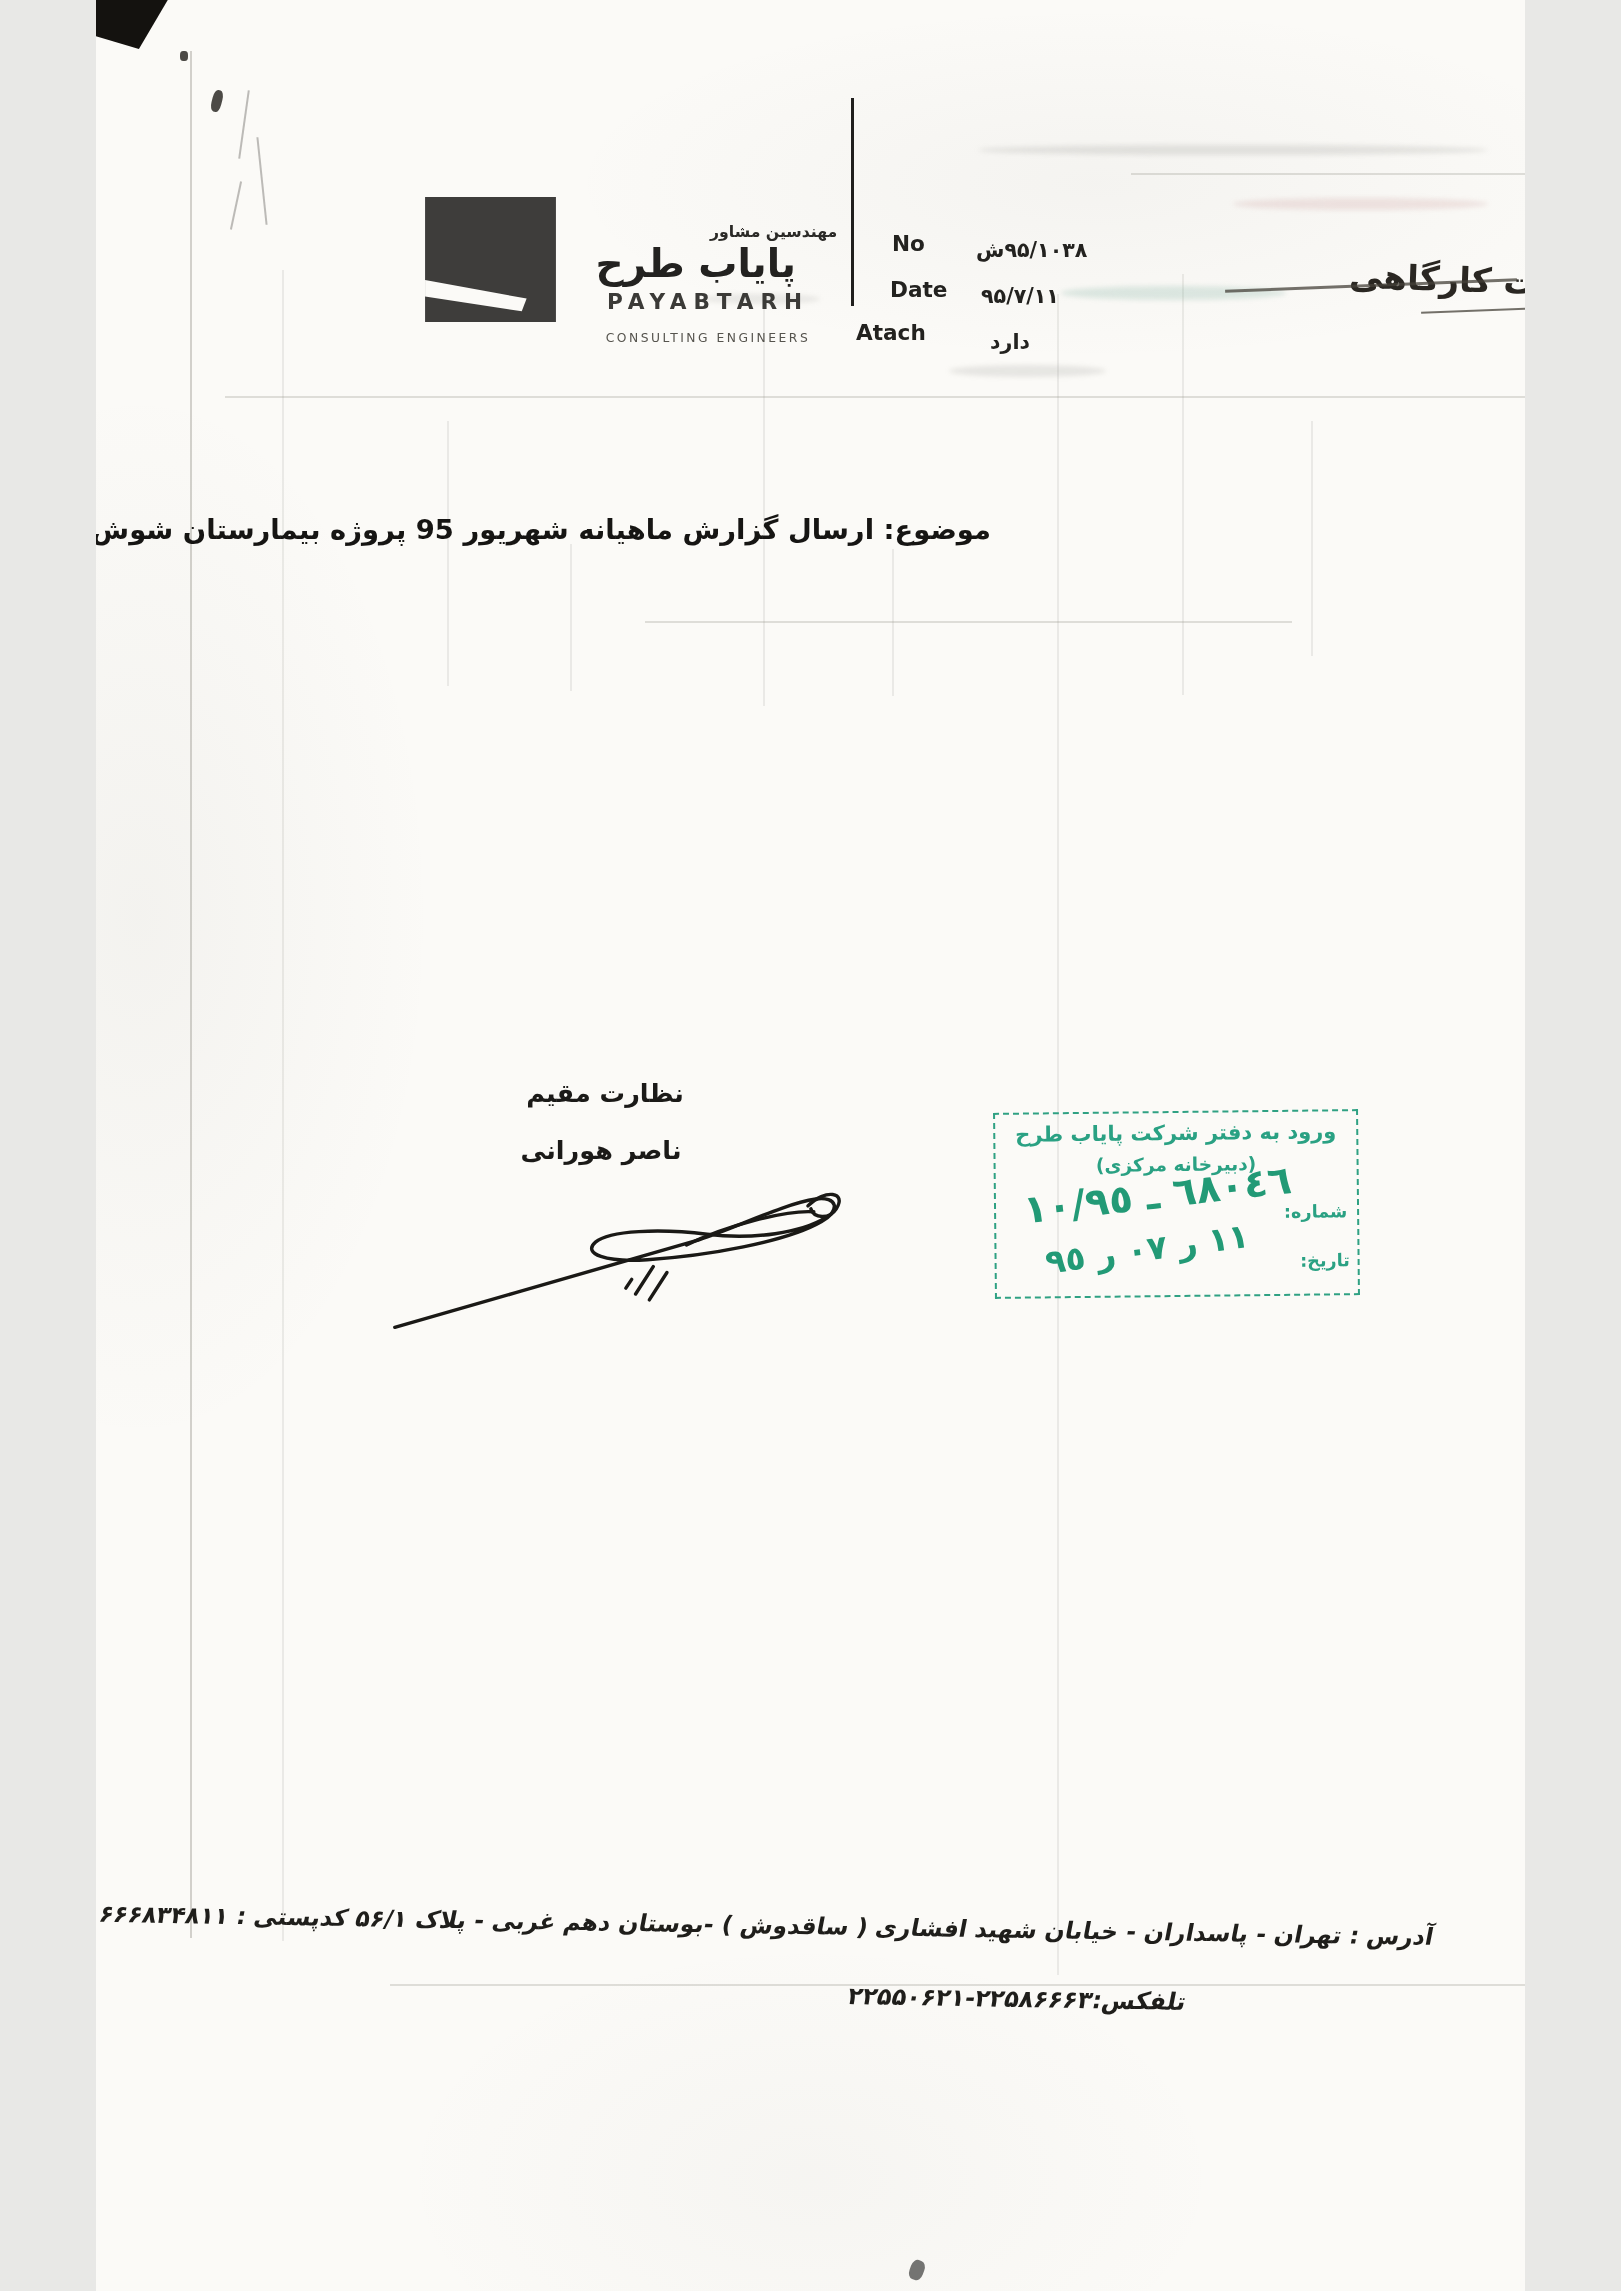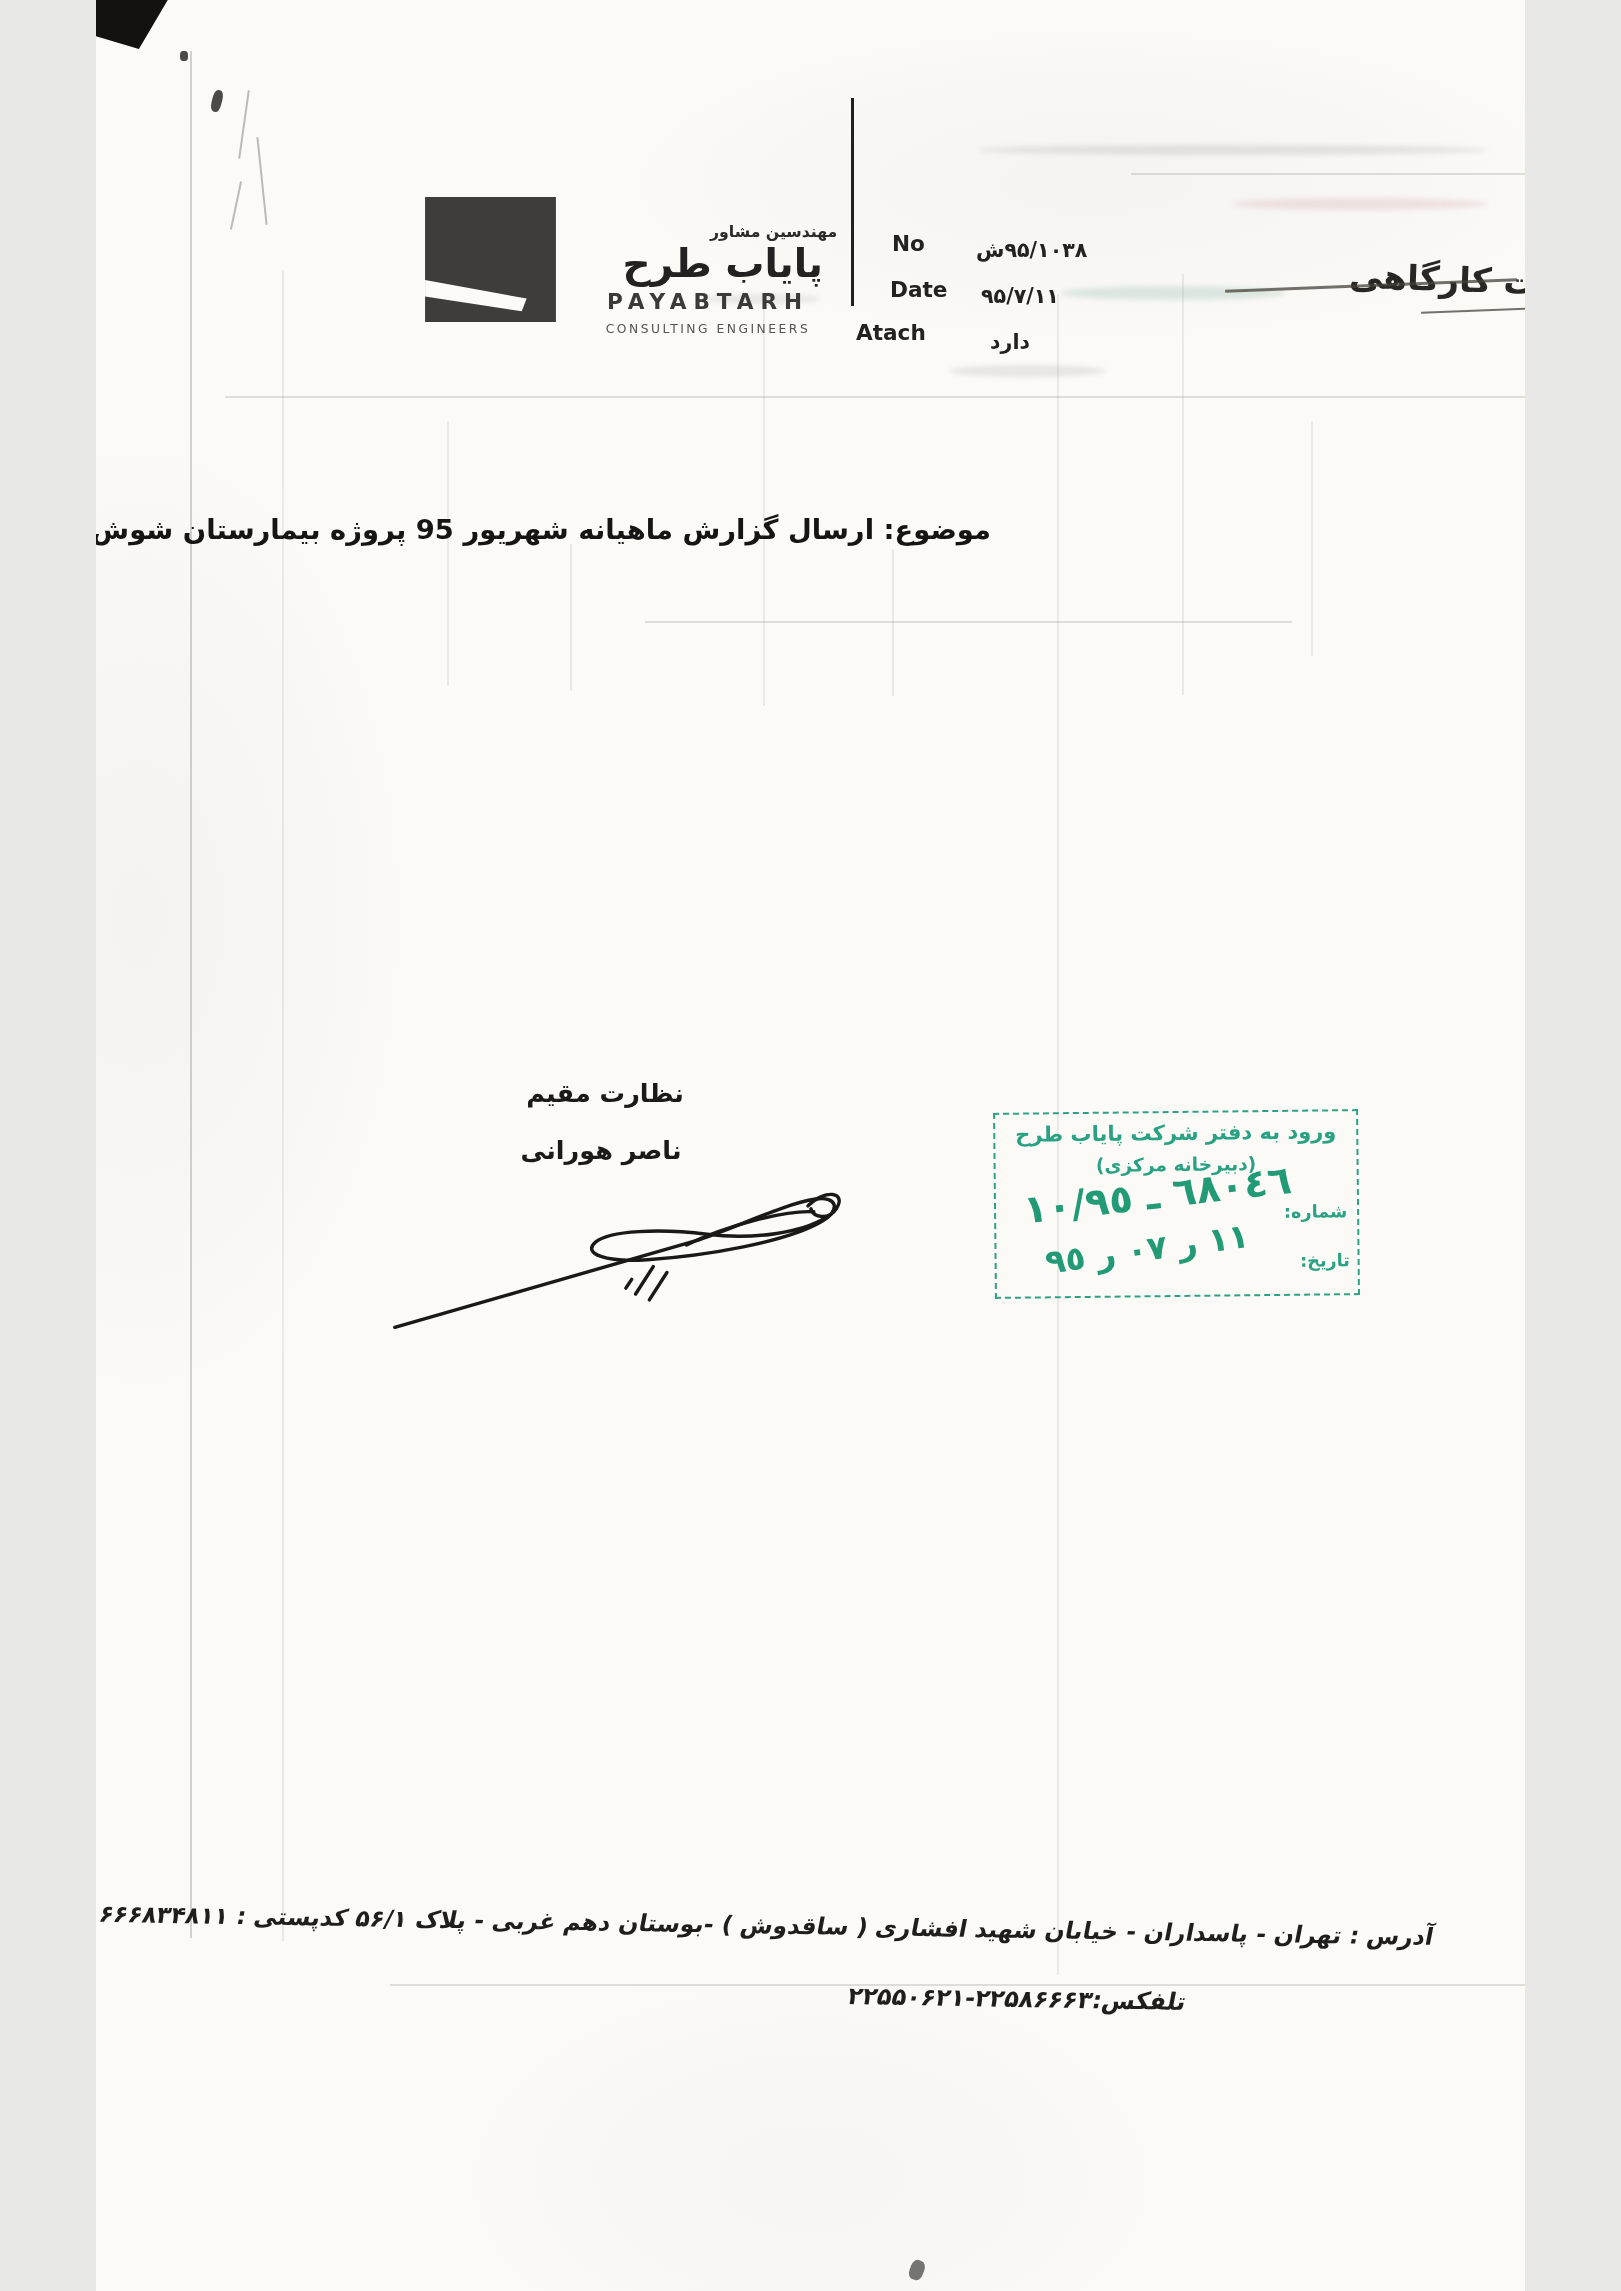--- a/index.html
+++ b/index.html
@@ -22,23 +22,23 @@
   .crease{width:2px;background:rgba(160,158,148,.45);}
   .pencil{width:2px;background:rgba(110,108,104,.45);}
   .bleed-h{height:2px;background:rgba(148,146,138,.28);}
   .bleed-v{width:2px;background:rgba(140,140,132,.15);}
   .blur-blob{filter:blur(2.9px);border-radius:50%;}
 
   
   .logo-mark{left:329px;top:197px;}
   .logo-col{left:469px;top:222px;width:286px;}
   .logo-tagline{display:block;text-align:right;padding-right:13.7px;font-size:15.7px;font-weight:bold;color:#2b2a27;}
-  .logo-name{display:block;text-align:right;padding-right:28px;font-size:39px;font-weight:bold;color:#232220;line-height:45px;}
+  .logo-name{display:block;text-align:right;padding-right:55px;font-size:39px;font-weight:bold;color:#232220;line-height:45px;}
   .logo-latin{display:block;text-align:center;font-size:21.6px;font-weight:bold;letter-spacing:6.9px;color:#3b3a37;margin-top:2.9px;}
-  .logo-sub{display:block;text-align:center;font-size:12.3px;letter-spacing:2.5px;color:#56544e;margin-top:8px;}
+  .logo-sub{display:block;text-align:center;font-size:12.3px;letter-spacing:2.5px;color:#56544e;margin-top:17px;}
   .divider{left:755px;top:98px;width:2.9px;height:208px;background:#201f1d;}
   .fld-label{font-size:21.6px;font-weight:bold;color:#23221f;text-align:center;}
   .fld-value{font-size:20.6px;font-weight:bold;color:#23221f;text-align:center;}
 
   .hand-note{left:1253px;top:263px;font-size:34px;font-weight:600;color:#2a2722;
     transform:rotate(2deg);letter-spacing:1px;white-space:nowrap;}
   .note-line{height:2.9px;background:rgba(70,66,58,.75);}
 
   
   .h-line{right:534px;font-size:27.4px;font-weight:bold;color:#161513;white-space:pre;text-align:right;}

